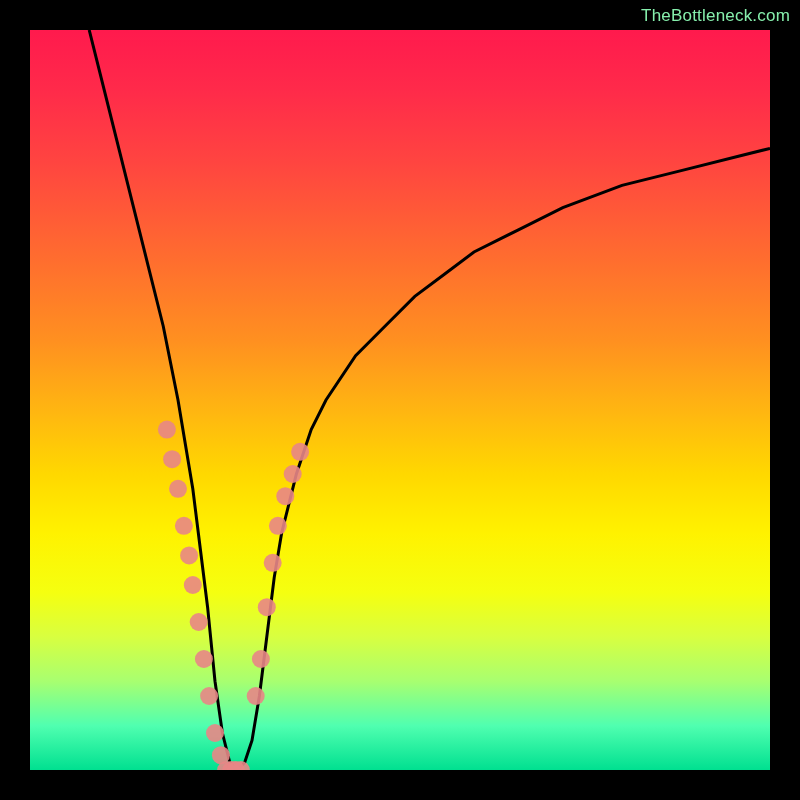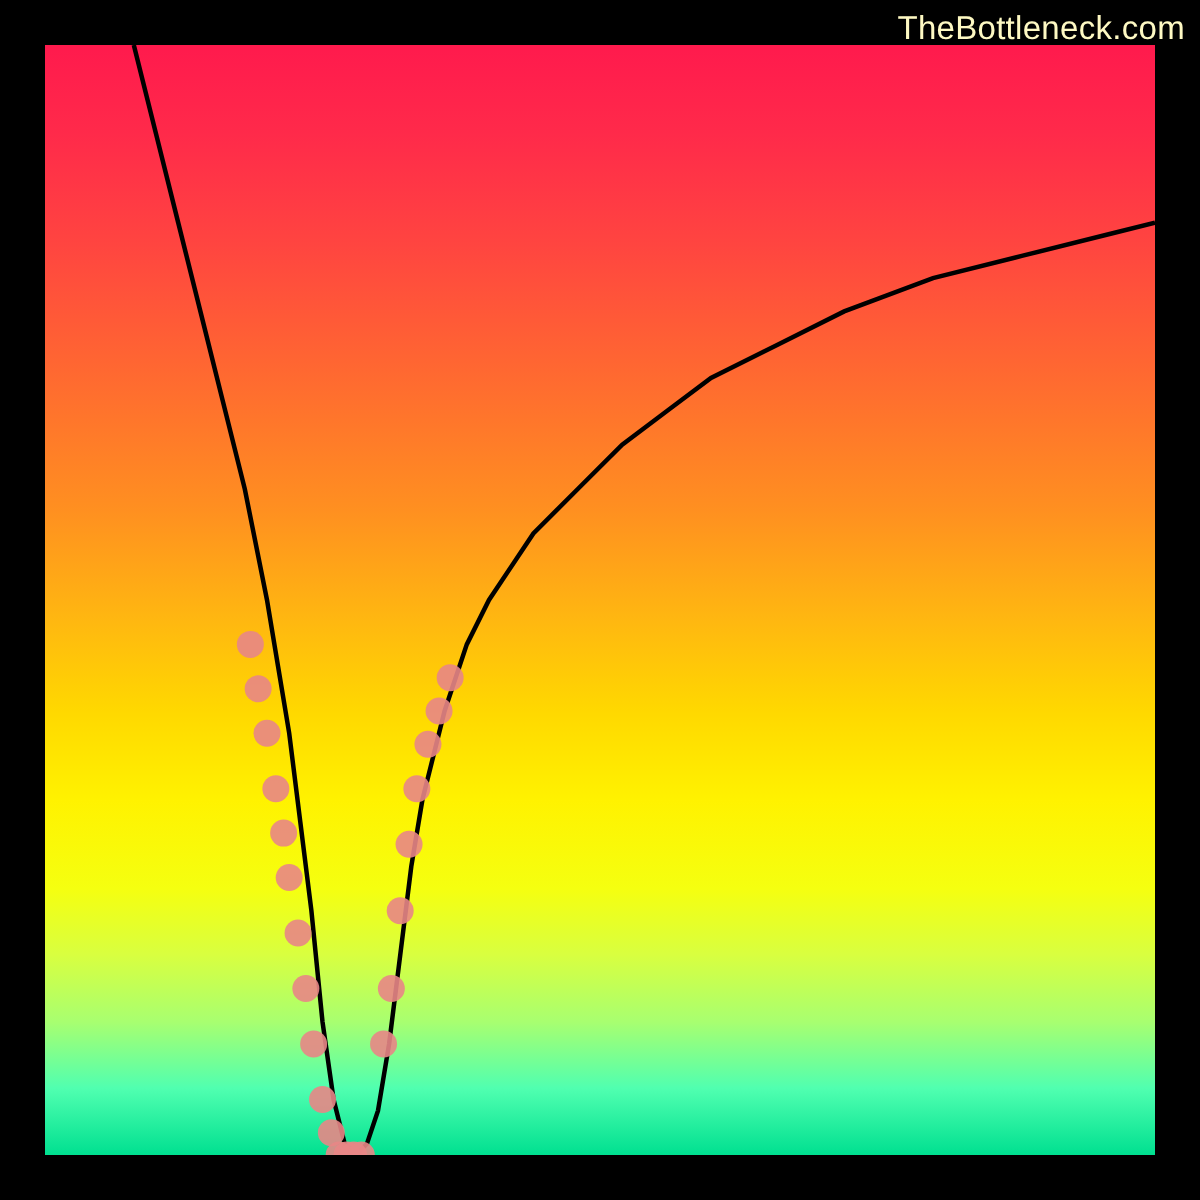--- a/index.html
+++ b/index.html
@@ -29,22 +29,22 @@
       #d8ff40 82%,
       #a8ff70 88%,
       #50ffb0 94%,
       #00e090 100%);
   }
   .watermark {
     position: absolute;
     top: 6px;
     right: 10px;
     font-family: Arial, Helvetica, sans-serif;
-    font-size: 22px;
-    color: #fef9c3;
+    font-size: 17px;
+    color: #86efac;
     font-weight: 500;
     letter-spacing: 0.2px;
   }
   svg.overlay {
     position: absolute;
     left: 0;
     top: 0;
     width: 740px;
     height: 740px;
   }

